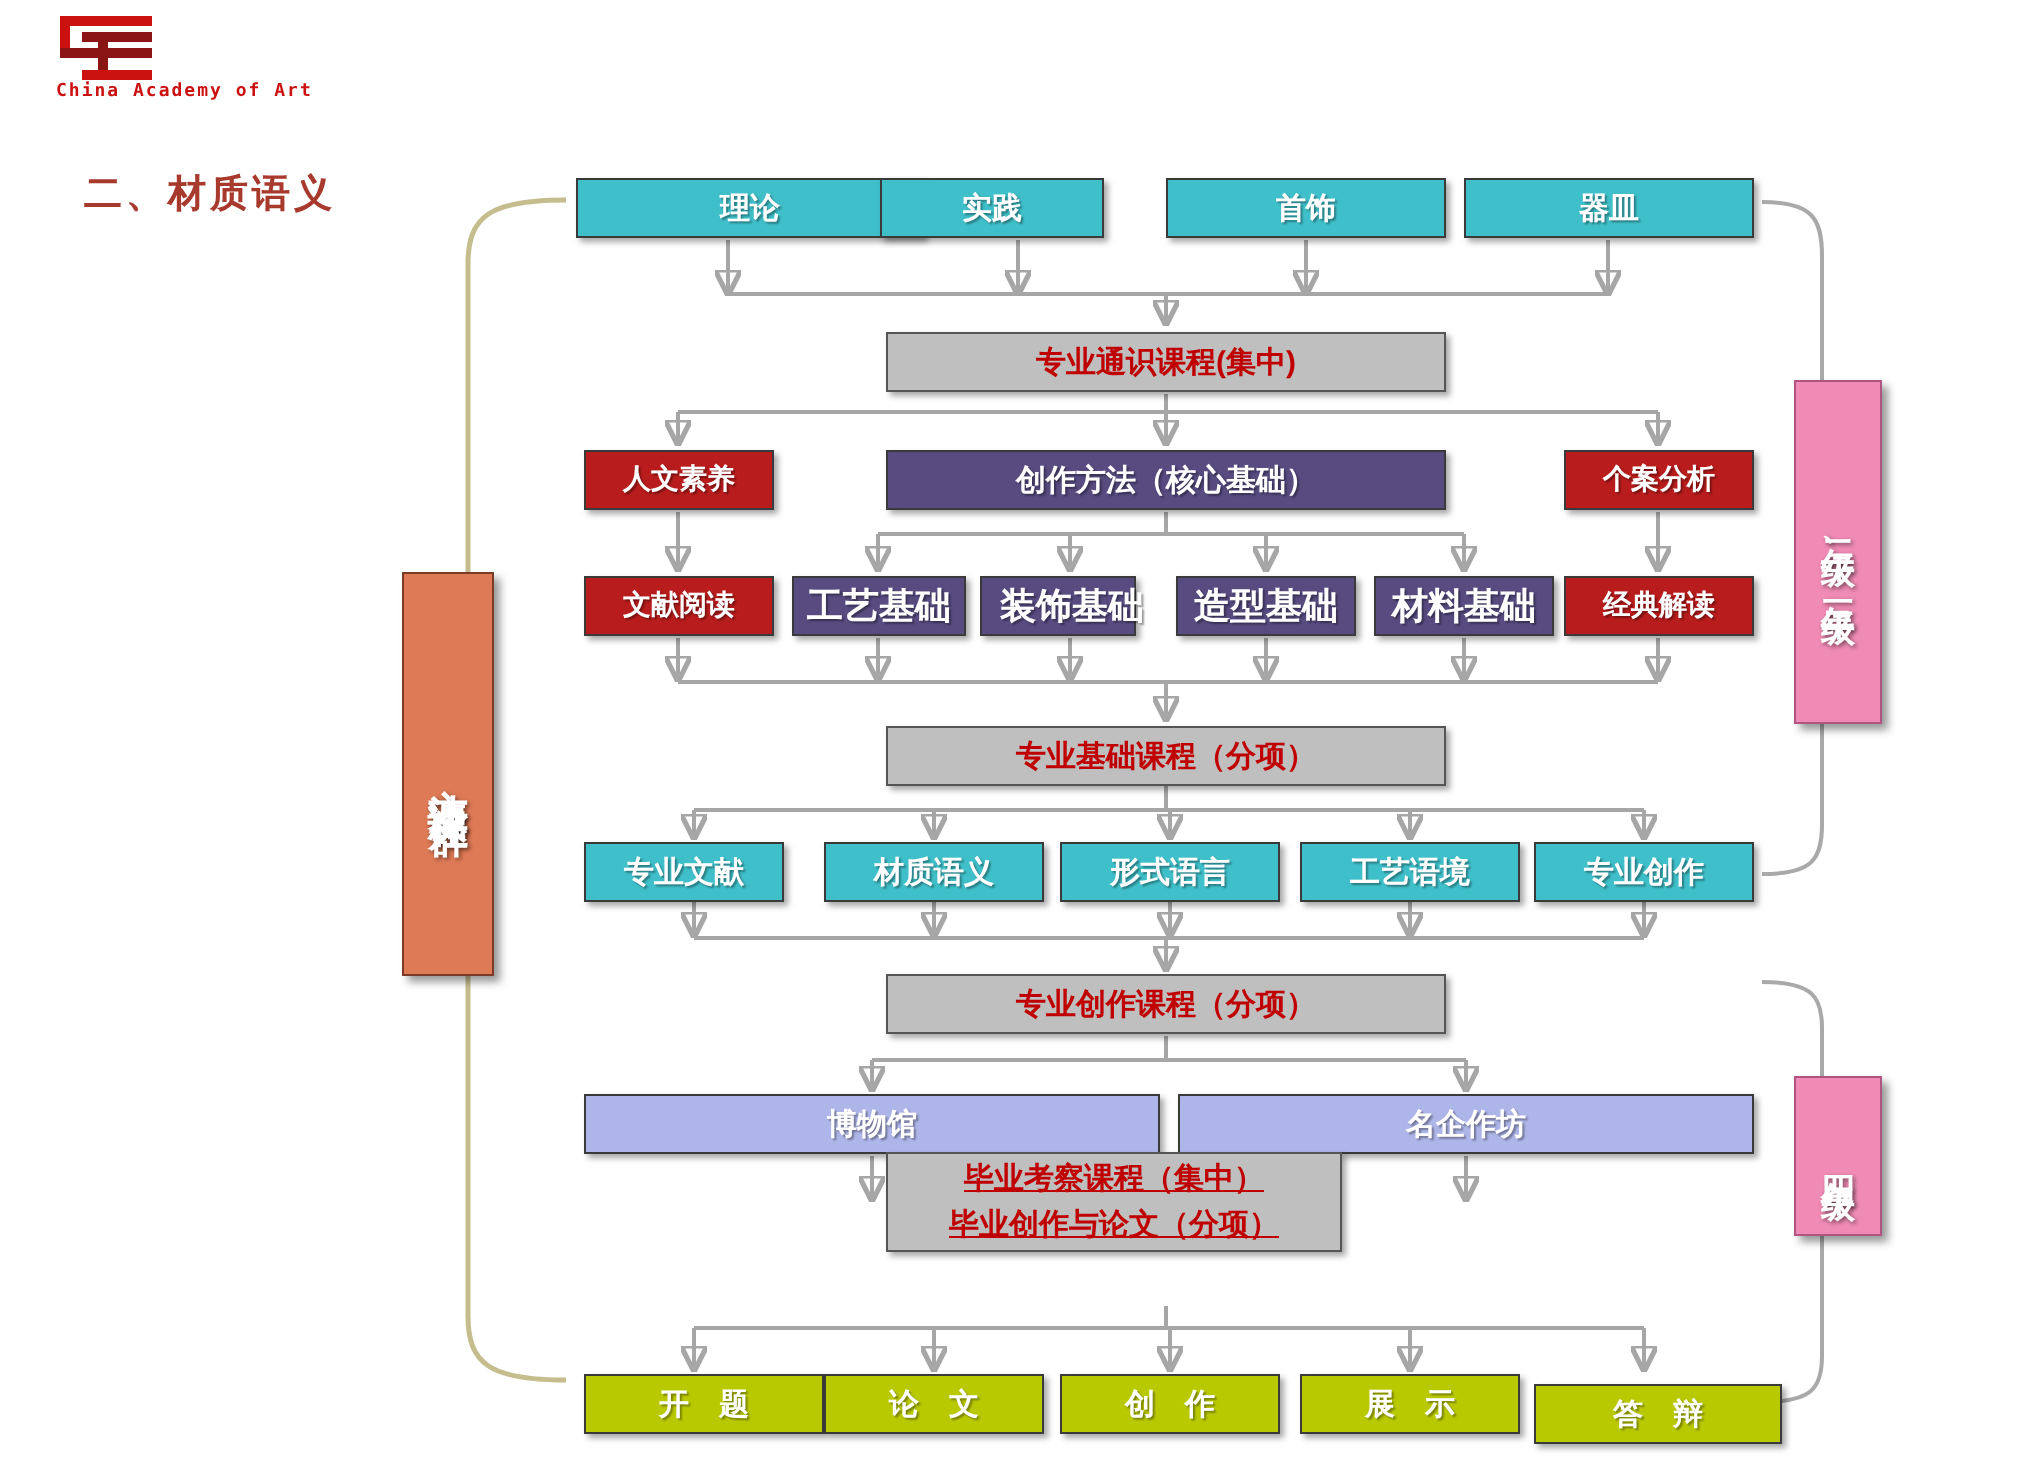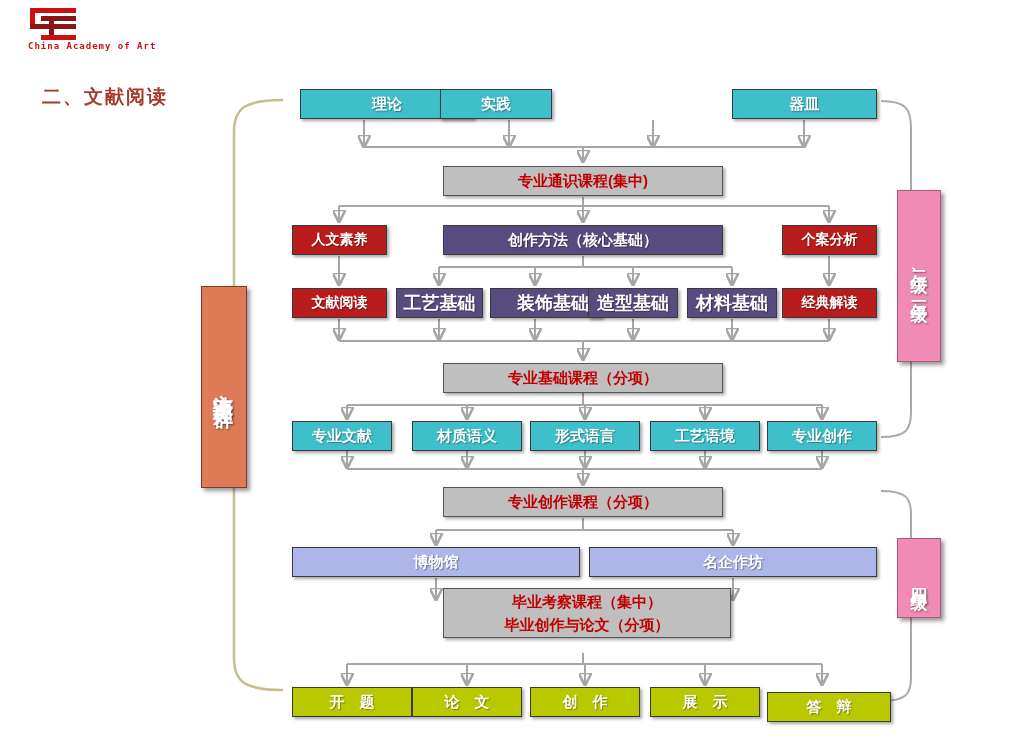--- a/index.html
+++ b/index.html
@@ -140,53 +140,54 @@
     <svg width="56" height="32" viewBox="0 0 56 32">
       <rect x="0" y="0" width="46" height="5" fill="#cc1111"></rect>
       <rect x="0" y="0" width="5" height="21" fill="#cc1111"></rect>
       <rect x="11" y="8" width="35" height="5" fill="#8b1414"></rect>
       <rect x="0" y="16" width="46" height="5" fill="#8b1414"></rect>
       <rect x="19" y="8" width="5" height="24" fill="#8b1414"></rect>
       <rect x="11" y="27" width="35" height="5" fill="#cc1111"></rect>
     </svg>
   </div>
   <div class="logo-caption">China Academy of Art</div>
-  <div class="title">二、文献阅读</div>
-
-  <div class="box teal" style="left:300px; top:89px; width:174px;">理论</div>
+  <div class="title">二、材质语义</div>
+
+  <div class="box teal" style="left:288px; top:89px; width:174px;">理论</div>
   <div class="box teal" style="left:440px; top:89px; width:112px;">实践</div>
+  <div class="box teal" style="left:583px; top:89px; width:140px;">首饰</div>
   <div class="box teal" style="left:732px; top:89px; width:145px;">器皿</div>
 
   <div class="box gray" style="left:443px; top:166px; width:280px;">专业通识课程(集中)</div>
 
   <div class="box lightblue" style="left:292px; top:225px; width:95px;">人文素养</div>
   <div class="box purple" style="left:443px; top:225px; width:280px; font-size:15px;">创作方法（核心基础）</div>
   <div class="box lightblue" style="left:782px; top:225px; width:95px;">个案分析</div>
 
   <div class="box lightblue" style="left:292px; top:288px; width:95px;">文献阅读</div>
   <div class="box purple" style="left:396px; top:288px; width:87px;">工艺基础</div>
-  <div class="box purple" style="left:490px; top:288px; width:112px;padding-left:14px;">装饰基础</div>
+  <div class="box purple" style="left:490px; top:288px; width:78px;padding-left:14px;">装饰基础</div>
   <div class="box purple" style="left:588px; top:288px; width:90px;">造型基础</div>
   <div class="box purple" style="left:687px; top:288px; width:90px;">材料基础</div>
   <div class="box lightblue" style="left:782px; top:288px; width:95px;">经典解读</div>
 
   <div class="box gray" style="left:443px; top:363px; width:280px;">专业基础课程（分项）</div>
 
   <div class="box teal" style="left:292px; top:421px; width:100px;">专业文献</div>
   <div class="box teal" style="left:412px; top:421px; width:110px;">材质语义</div>
   <div class="box teal" style="left:530px; top:421px; width:110px;">形式语言</div>
   <div class="box teal" style="left:650px; top:421px; width:110px;">工艺语境</div>
   <div class="box teal" style="left:767px; top:421px; width:110px;">专业创作</div>
 
   <div class="box gray" style="left:443px; top:487px; width:280px;">专业创作课程（分项）</div>
 
   <div class="box lavender" style="left:292px; top:547px; width:288px;">博物馆</div>
   <div class="box lavender" style="left:589px; top:547px; width:288px;">名企作坊</div>
 
-  <div class="box gray stage4" style="left:443px; top:588px; width:288px;">
+  <div class="box gray stage4" style="left:443px; top:576px; width:228px;text-decoration:underline;">
     <span>毕业考察课程（集中）</span>
     <span>毕业创作与论文（分项）</span>
   </div>
 
   <div class="box green" style="left:292px; top:687px; width:120px;">开　题</div>
   <div class="box green" style="left:412px; top:687px; width:110px;">论　文</div>
   <div class="box green" style="left:530px; top:687px; width:110px;">创　作</div>
   <div class="box green" style="left:650px; top:687px; width:110px;">展　示</div>
   <div class="box green" style="left:767px; top:692px; width:124px;font-family:Liberation Mono, monospace;">答　辩</div>
 

